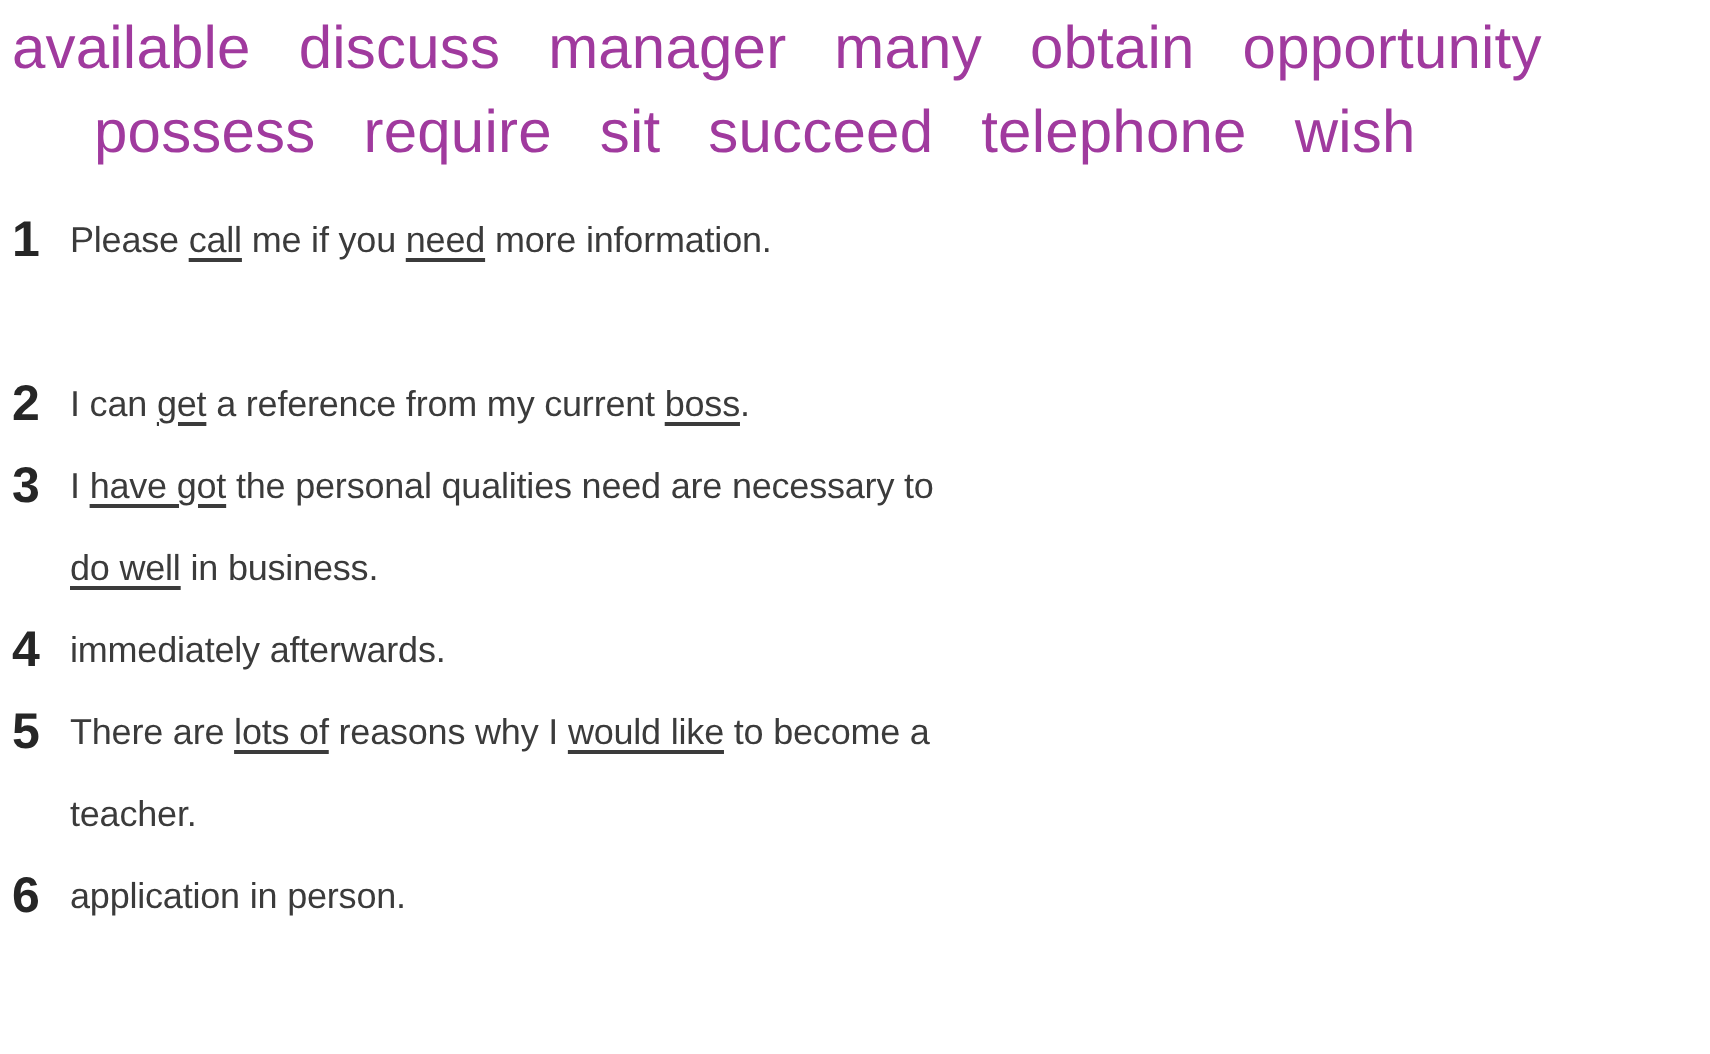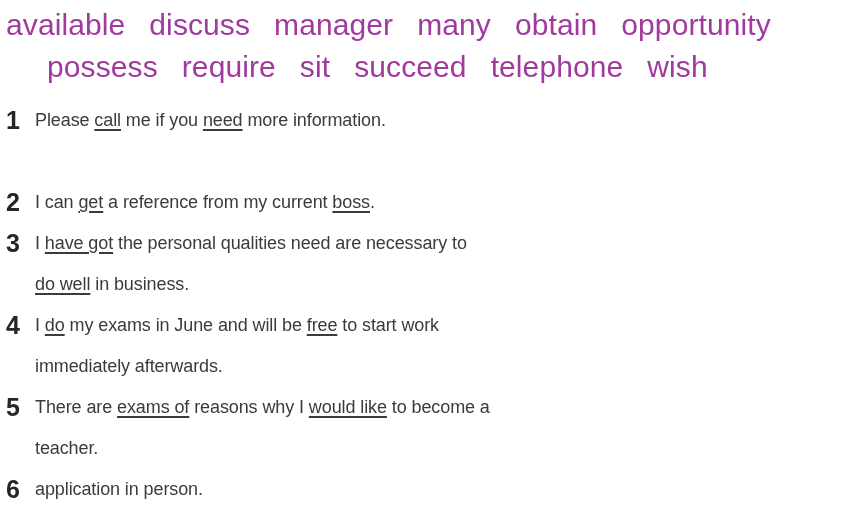--- a/index.html
+++ b/index.html
@@ -103,28 +103,27 @@
       <div class="exercise-item">
         <span class="item-number" style="color: rgb(38, 38, 38);">3</span>
         <div class="item-text" style="color: rgb(59, 59, 59);">
           <div class="item-line"><span>I </span><span class="u">have got</span><span> the personal qualities need are necessary to</span></div>
           <div class="item-line"><span class="u">do well</span><span> in business.</span></div>
         </div>
       </div>
       <div class="exercise-item">
         <span class="item-number" style="color: rgb(38, 38, 38);">4</span>
         <div class="item-text" style="color: rgb(59, 59, 59);">
-          <div class="item-line"><span>I </span><span class="u">do</span><span> my exams in June and will be </span><span class="u">free</span><span> to start work</span></div>
           <div class="item-line"><span>immediately afterwards.</span></div>
         </div>
       </div>
       <div class="exercise-item">
         <span class="item-number" style="color: rgb(38, 38, 38);">5</span>
         <div class="item-text" style="color: rgb(59, 59, 59);">
-          <div class="item-line"><span>There are </span><span class="u">exams of</span><span> reasons why I </span><span class="u">would like</span><span> to become a</span></div>
+          <div class="item-line"><span>There are </span><span class="u">lots of</span><span> reasons why I </span><span class="u">would like</span><span> to become a</span></div>
           <div class="item-line"><span>teacher.</span></div>
         </div>
       </div>
       <div class="exercise-item">
         <span class="item-number" style="color: rgb(38, 38, 38);">6</span>
         <div class="item-text" style="color: rgb(59, 59, 59);">
           <div class="item-line"><span>application in person.</span></div>
         </div>
       </div>
     </div>

